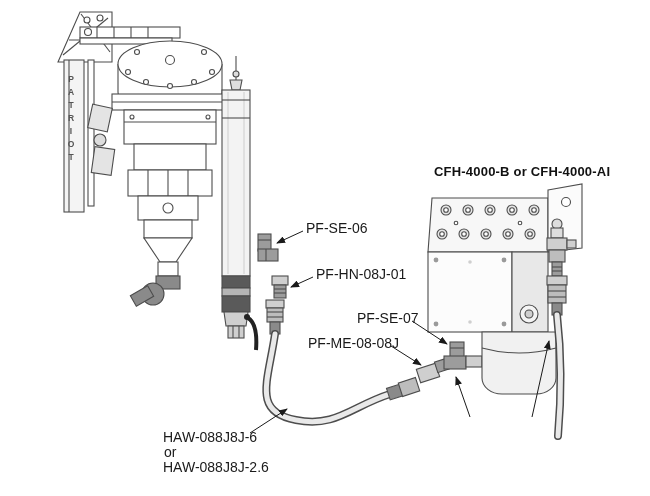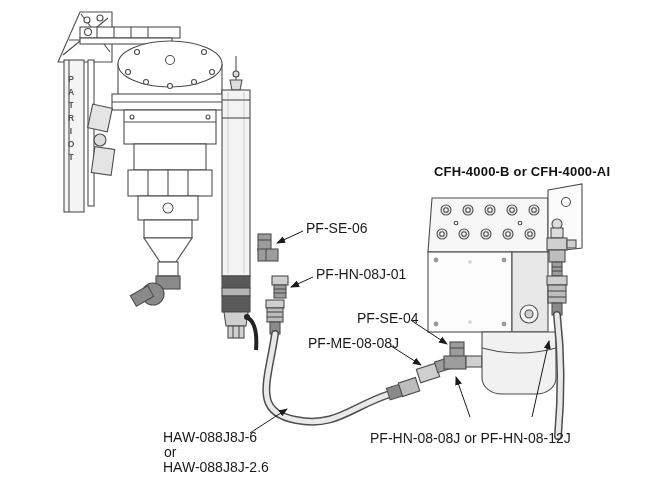--- a/index.html
+++ b/index.html
@@ -247,23 +247,22 @@
 </svg>
 
   <div class="title" style="left:434px;top:164px">CFH-4000-B or CFH-4000-AI</div>
 
   <div class="vtext" style="left:66px;top:74px;height:140px">PATRIOT</div>
 
   <div class="lbl" style="left:306px;top:222px">PF-SE-06</div>
 
   <div class="lbl" style="left:316px;top:268px">PF-HN-08J-01</div>
 
-  <div class="lbl" style="left:357px;top:312px">PF-SE-04</div>
+  <div class="lbl" style="left:357px;top:312px">PF-SE-07</div>
 
   <div class="lbl" style="left:308px;top:337px">PF-ME-08-08J</div>
 
   <div class="lbl" style="left:163px;top:431px">HAW-088J8J-6</div>
   <div class="lbl" style="left:164px;top:446px">or</div>
   <div class="lbl" style="left:163px;top:461px">HAW-088J8J-2.6</div>
 
-  <div class="lbl" style="left:370px;top:432px">PF-HN-08-08J or PF-HN-08-12J</div>
 
 </div>
 
 </body></html>

